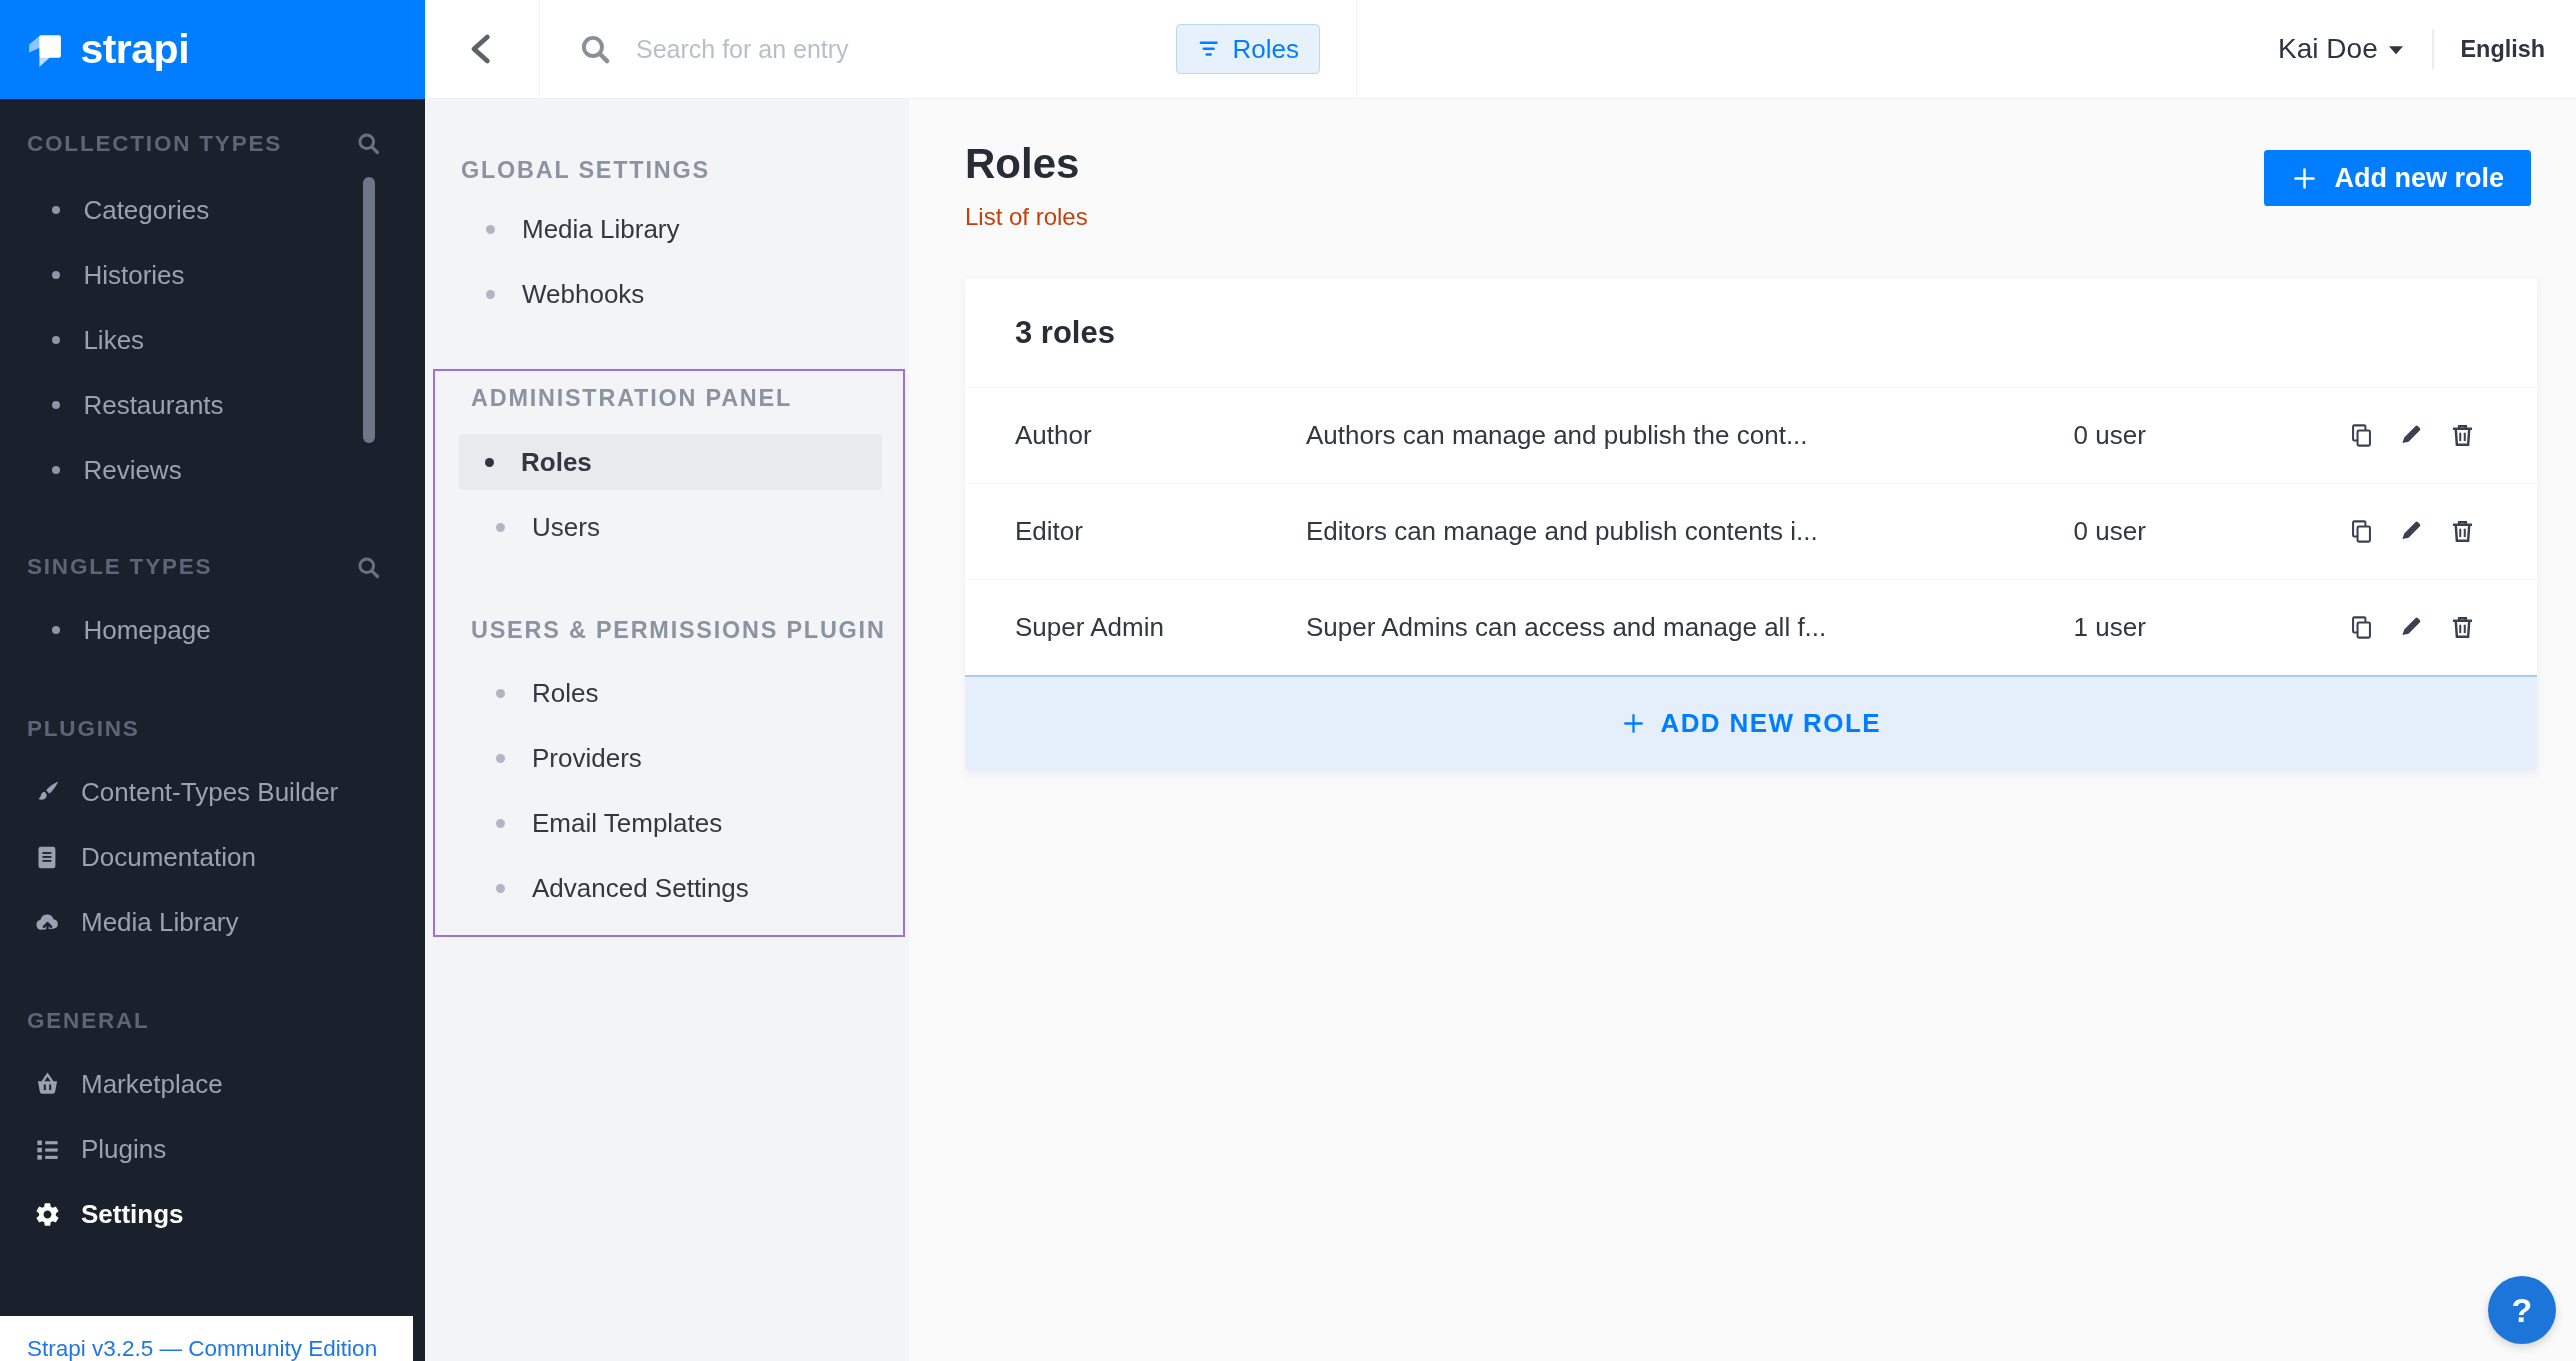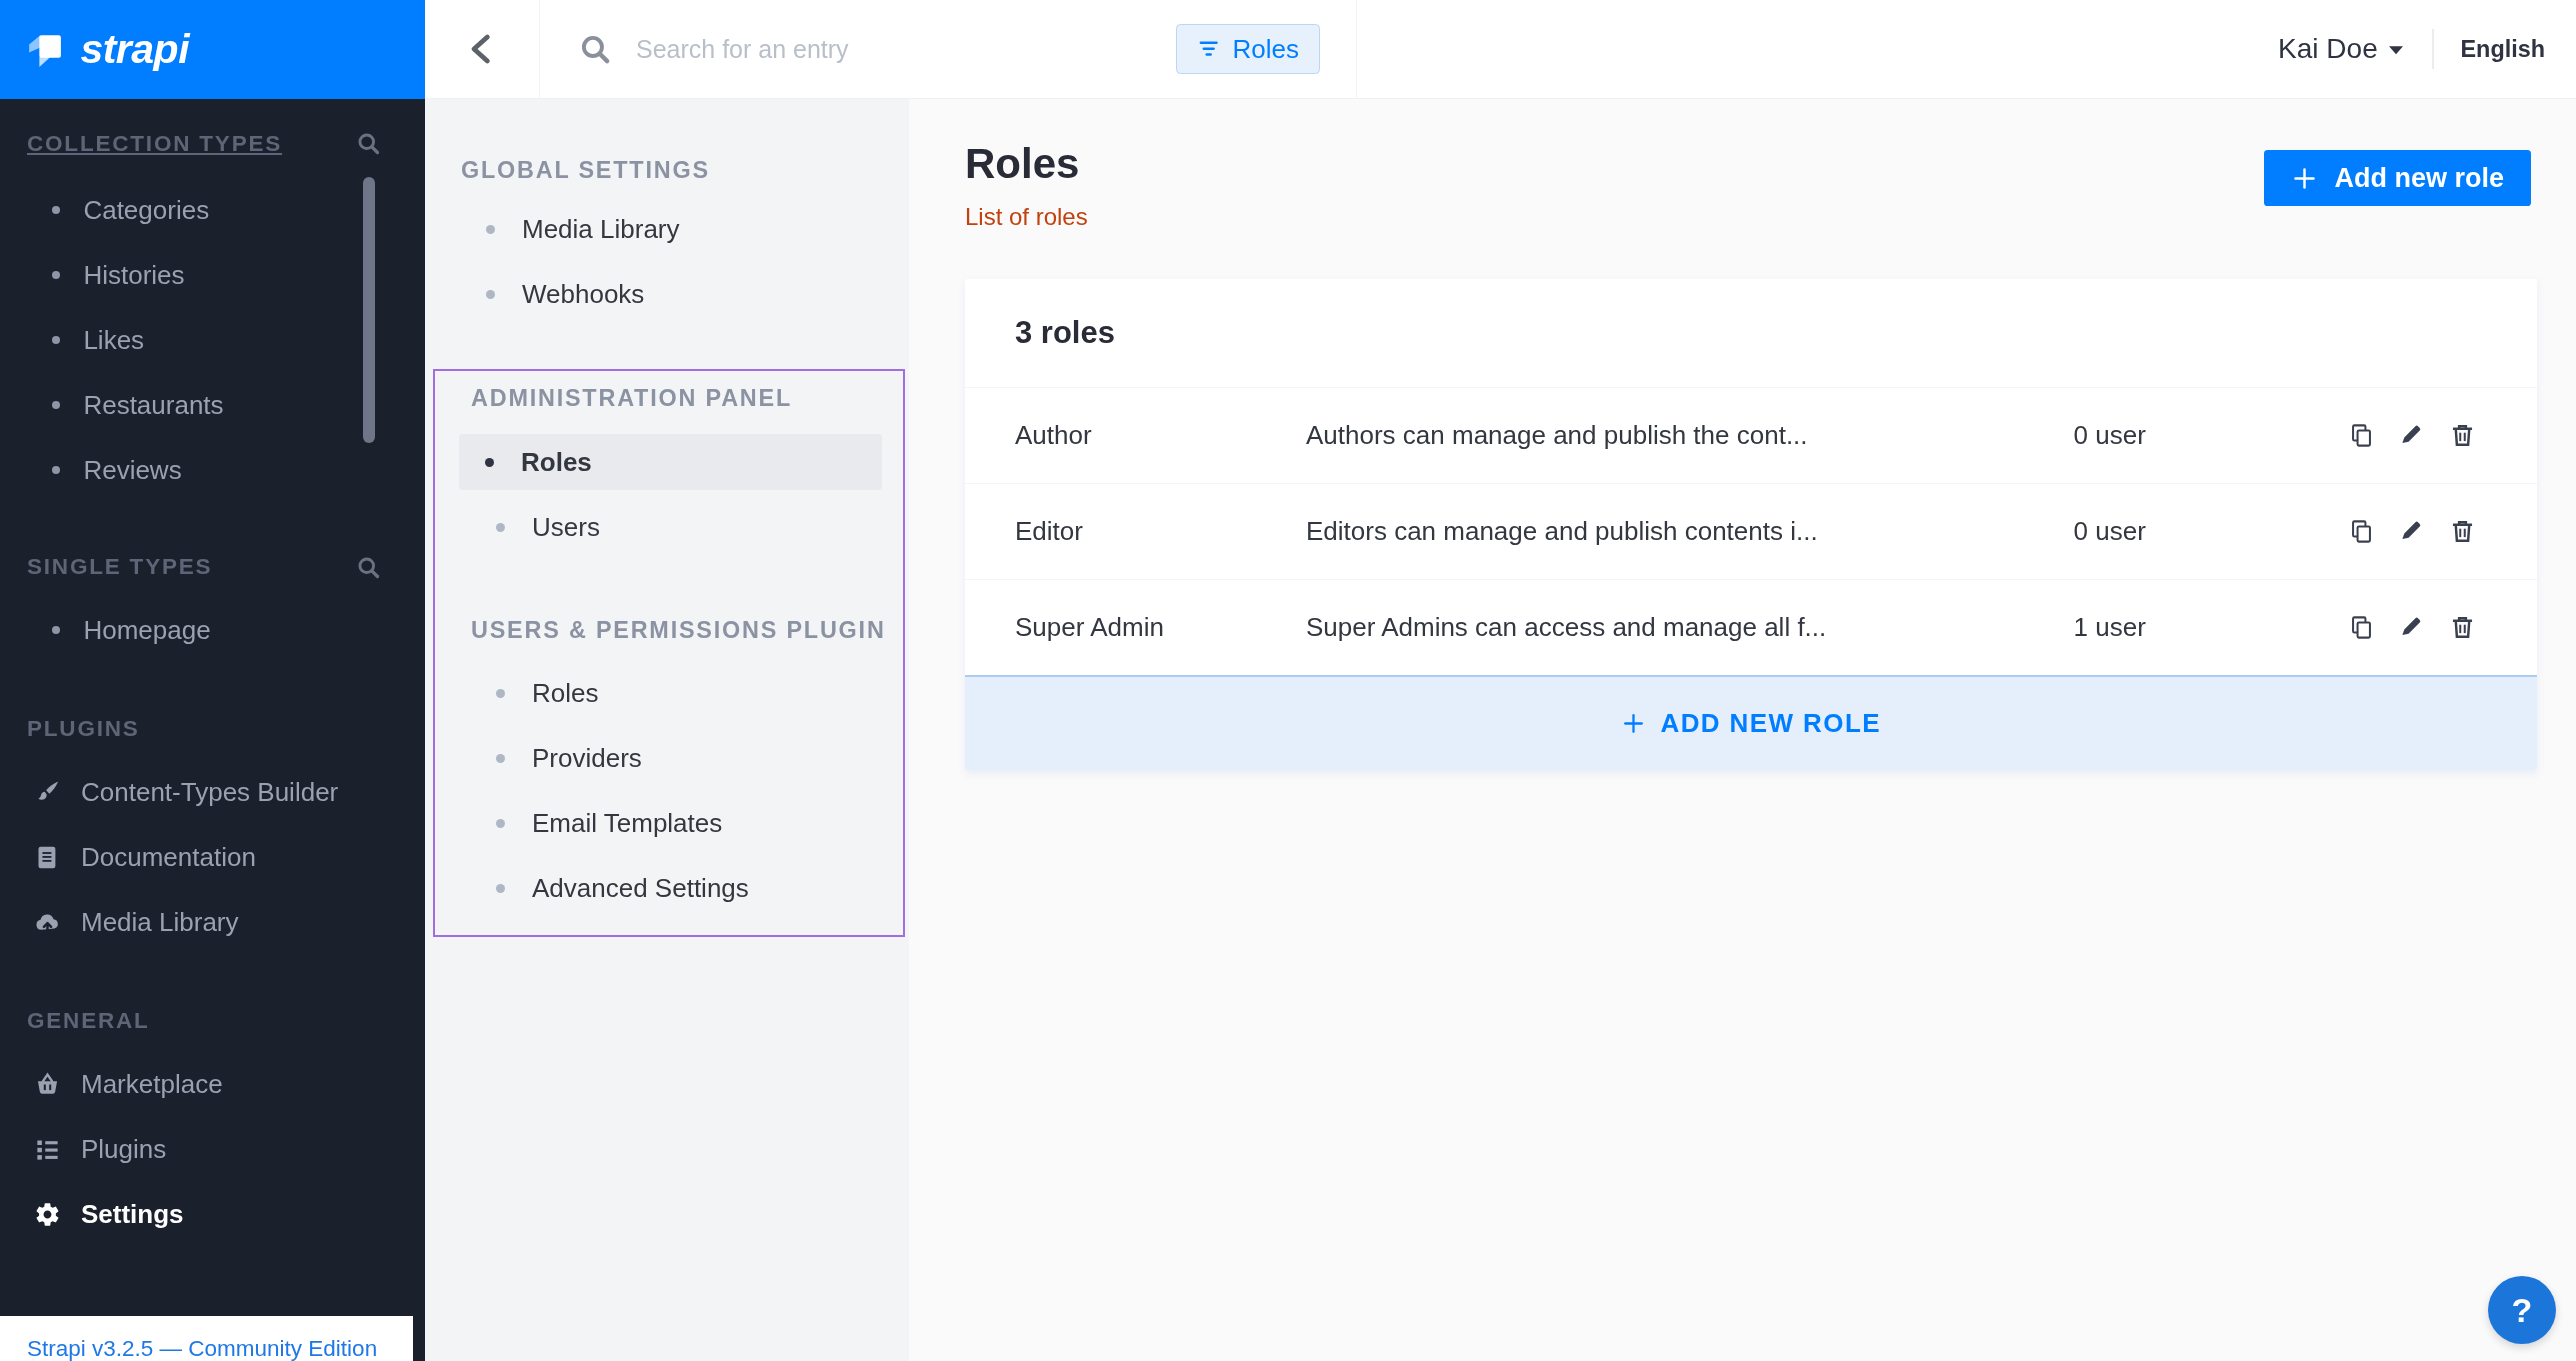--- a/index.html
+++ b/index.html
@@ -2,33 +2,33 @@
 <html style="font-size:14.4px"><head>
 <meta charset="utf-8">
 <style>
   * { box-sizing: border-box; margin: 0; padding: 0; }
   html,body { background:#fafafb; }
   body { font-family:"Liberation Sans", sans-serif; }
   .app { position:relative; width:2576px; height:1362px; background:#fafafb; overflow:hidden; }
 
   
   .sidebar { position:absolute; left:0; top:0; width:425px; height:1362px; background:#1b202d; }
-  .sidebar-logo { height:99px; background:#007eff; display:flex; align-items:center; padding-left:25px;font-style:italic; }
+  .sidebar-logo { height:99px; background:#007eff; display:flex; align-items:center; padding-left:25px; }
   .logo-mark { width:41px; height:41px; margin-right:14.4px; }
   .logo-text { color:#fff; font-size:41px; font-weight:bold; letter-spacing:-0.5px; }
 
   .side-section-title { display:flex; align-items:center; height:43px; padding:0 45px 0 27px;
     color:#5d6576; font-size:22.5px; font-weight:bold; letter-spacing:1.8px; }
   .side-section-title .spacer { flex:1; }
   .side-item { display:flex; align-items:center; height:65px; padding-left:52px; color:#9aa1b1; font-size:26px; cursor:pointer; }
   .side-item .bullet { width:8px; height:8px; border-radius:50%; background:#8d95a6; margin-right:23.4px; flex:0 0 auto; }
   .side-item .p-icon { width:27px; height:27px; margin-right:20px; margin-left:-18px; color:#9aa1b1; flex:0 0 auto; }
   .side-item.active { color:#ffffff; font-weight:bold; }
   .side-item.active .p-icon { color:#ffffff; }
-  .mt14{margin-top:12.6px;} .mt10{margin-top:9px;} .mt48{margin-top:43px;} .mt50{margin-top:45px;} .mt26{margin-top:23.4px;text-decoration:underline;}
+  .mt14{margin-top:12.6px;} .mt10{margin-top:9px;} .mt48{margin-top:43px;} .mt50{margin-top:45px;} .mt26{margin-top:23.4px;}
 
   .side-scrollthumb { position:absolute; left:363px; top:177px; width:11.7px; height:266px; border-radius:6.3px; background:#6e7687; }
 
   .sidebar-footer { position:absolute; left:0; bottom:0; width:413px; height:46px; background:#ffffff;
     display:flex; align-items:flex-end; padding-left:27px; }
   .sidebar-footer a { color:#1f78e6; font-size:22.5px; text-decoration:none; }
 
   
   .topbar { position:absolute; left:425px; top:0; width:2151px; height:99px; background:#ffffff; border-bottom:1.8px solid #f0f0f2; display:flex; }
   .tb-back { width:115px; display:flex; align-items:center; justify-content:center; border-right:1.8px solid #f3f3f6; cursor:pointer; }

